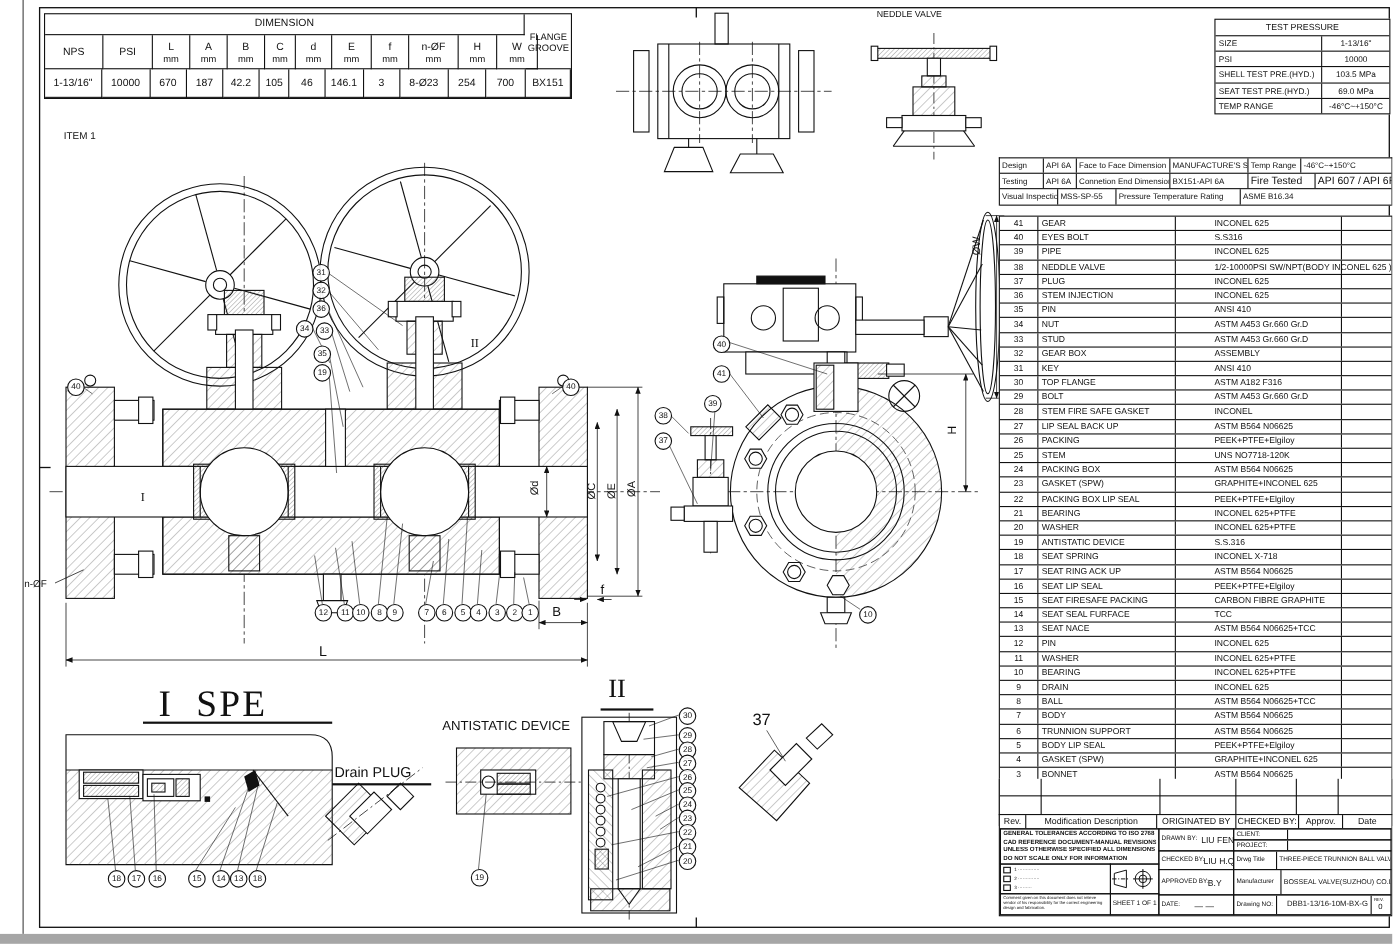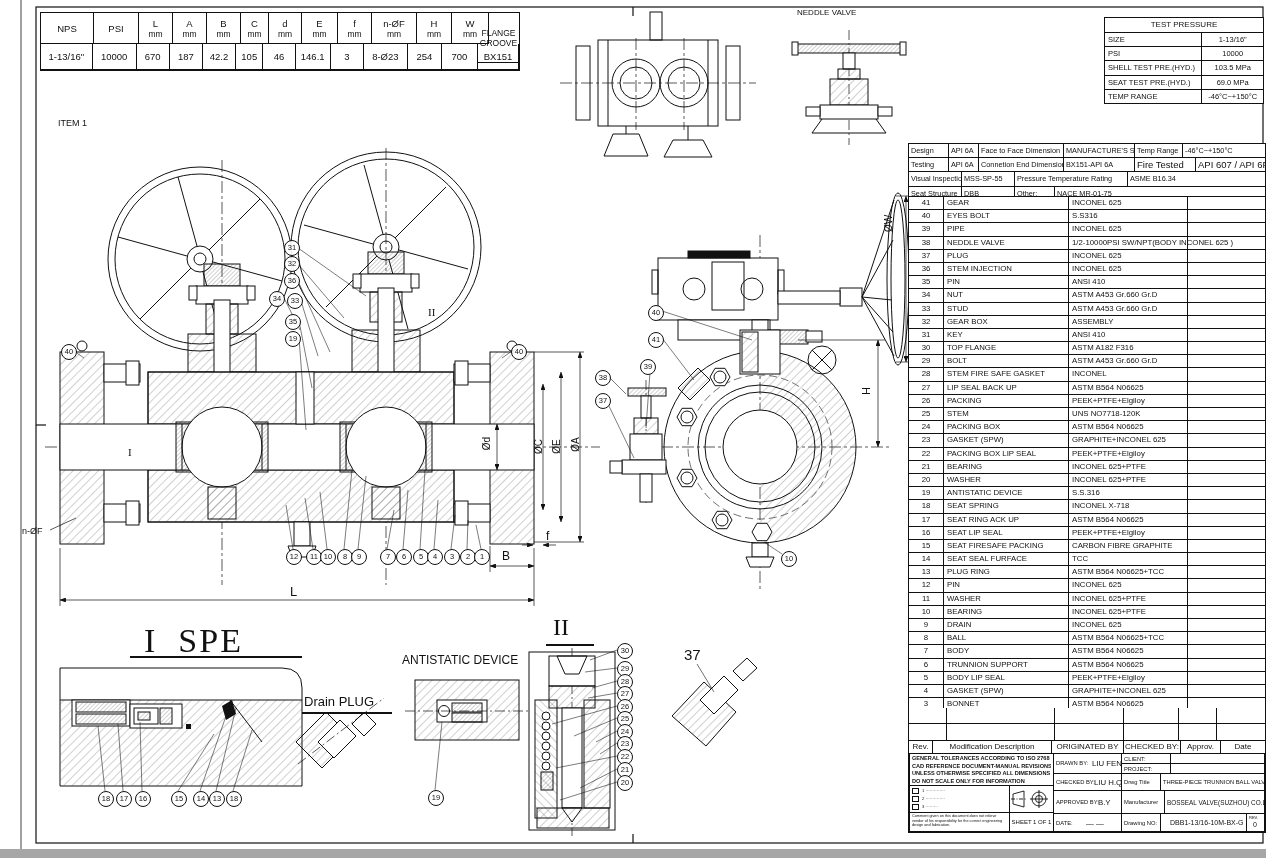--- a/index.html
+++ b/index.html
@@ -38,21 +38,21 @@
   .srow{display:flex;height:13.2px;line-height:13.2px;border-bottom:1px solid #111;font-size:7.3px;}
   .scell{border-right:1px solid #111;padding-left:2px;overflow:hidden;white-space:nowrap;}
   .scell:last-child{border-right:none;}
   .sbig{font-size:9.5px;}
   
   .parts{position:absolute;left:908px;top:196px;width:356px;border:1px solid #111;background:#fff;z-index:6;}
   .prow{display:flex;height:12.2px;line-height:12.1px;border-bottom:1px solid #111;font-size:7.8px;white-space:nowrap;}
   .pc{overflow:hidden;}
   .pno{width:34px;border-right:1px solid #111;text-align:center;flex:none;}
   .pnm{width:121px;border-right:1px solid #111;padding-left:3px;flex:none;}
-  .pmt{width:115px;border-right:1px solid #111;padding-left:3px;flex:none;overflow:visible;}
+  .pmt{width:115px;border-right:1px solid #111;padding-left:3px;flex:none;overflow:visible;margin-left:32px;}
   .prk{width:85px;flex:none;}
   .phead{font-size:8px;}
   
   .pempty{position:absolute;left:908px;top:708px;width:356px;height:32px;border:1px solid #111;border-top:none;background:#fff;z-index:6;}
   .pempty .h{position:absolute;left:0;top:15px;width:100%;height:1px;background:#111;}
   .pempty .v{position:absolute;top:0;width:1px;height:100%;background:#111;}
   
   .tb{position:absolute;left:908px;top:740px;width:356px;height:91px;border:1px solid #111;background:#fff;z-index:6;}
   .tbc{position:absolute;border:1px solid #111;overflow:hidden;white-space:nowrap;box-sizing:border-box;}
   .revrow{display:flex;height:12px;line-height:11px;border-bottom:1px solid #111;font-size:8px;text-align:center;}
@@ -419,20 +419,23 @@
     <line x1="662" y1="311" x2="752" y2="340"></line>
         <line x1="662" y1="338" x2="694" y2="380"></line>
     <line x1="650" y1="372" x2="646" y2="428"></line>
         <line x1="609" y1="377" x2="626" y2="394"></line>
     <line x1="608" y1="404" x2="634" y2="458"></line>
         <line x1="782" y1="554" x2="764" y2="542"></line>
   </g>
 </svg>
 
 <div class="dimtbl">
+  <div class="dr">
+    <div class="dcell dtitle" style="width:435px">DIMENSION</div>
+  </div>
   <div class="dr" id="dim-headers">
 
       <div class="dcell dh" style="width: 52px;">
         <div>NPS</div>
         <div class="du"></div>
       </div>
 
       <div class="dcell dh" style="width: 44px;">
         <div>PSI</div>
         <div class="du"></div>
@@ -568,26 +571,20 @@
     <div class="scell" style="width:68px">BX151-API 6A</div>
     <div class="scell sbig" style="width:58px">Fire Tested</div>
     <div class="scell sbig" style="flex:1">API 607 / API 6FA</div>
   </div>
   <div class="srow">
     <div class="scell" style="width:50px">Visual Inspection</div>
     <div class="scell" style="width:50px">MSS-SP-55</div>
     <div class="scell" style="width:110px">Pressure Temperature Rating</div>
     <div class="scell" style="flex:1">ASME B16.34</div>
   </div>
-  <div class="srow">
-    <div class="scell" style="width:50px">Seat Structure</div>
-    <div class="scell" style="width:50px">DBB</div>
-    <div class="scell" style="width:37px">Other:</div>
-    <div class="scell" style="flex:1">NACE MR-01-75</div>
-  </div>
 </div>
 
 <div class="parts">
   <div>
 
       <div class="prow">
         <div class="pc pno">41</div>
         <div class="pc pnm">GEAR</div>
         <div class="pc pmt">INCONEL 625</div>
         <div class="pc prk"></div>
@@ -777,21 +774,21 @@
 
       <div class="prow">
         <div class="pc pno">14</div>
         <div class="pc pnm">SEAT SEAL FURFACE</div>
         <div class="pc pmt">TCC</div>
         <div class="pc prk"></div>
       </div>
 
       <div class="prow">
         <div class="pc pno">13</div>
-        <div class="pc pnm">PLUG RING</div>
+        <div class="pc pnm">SEAT NACE</div>
         <div class="pc pmt">ASTM B564 N06625+TCC</div>
         <div class="pc prk"></div>
       </div>
 
       <div class="prow">
         <div class="pc pno">12</div>
         <div class="pc pnm">PIN</div>
         <div class="pc pmt">INCONEL 625</div>
         <div class="pc prk"></div>
       </div>

